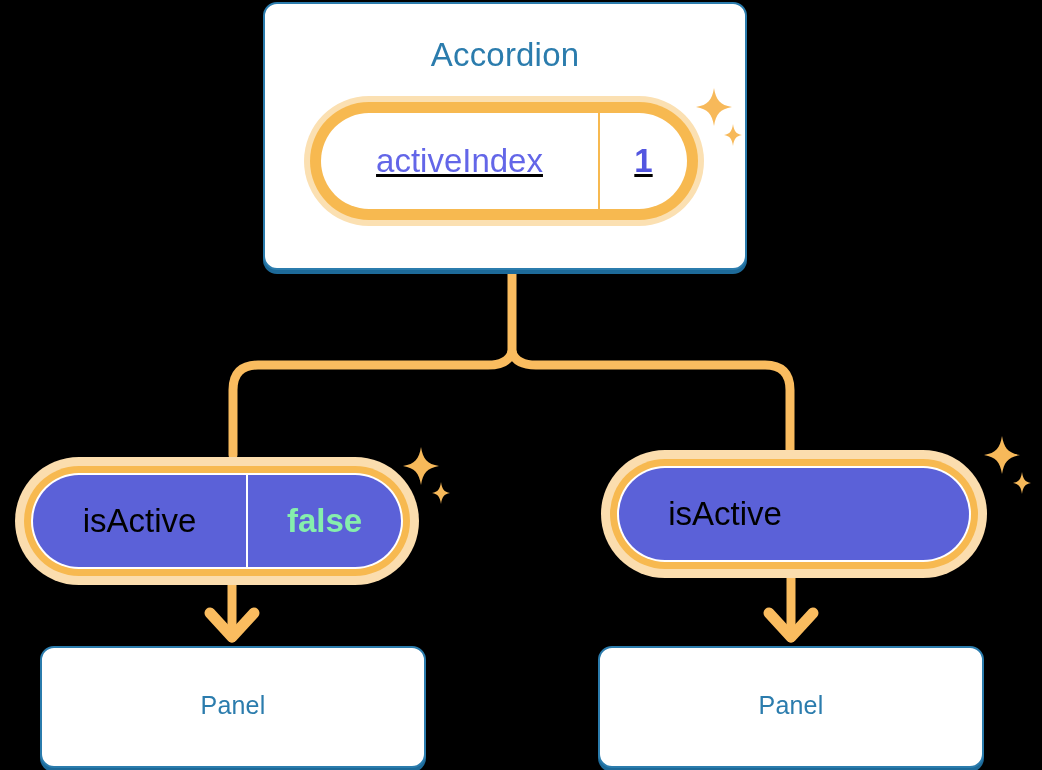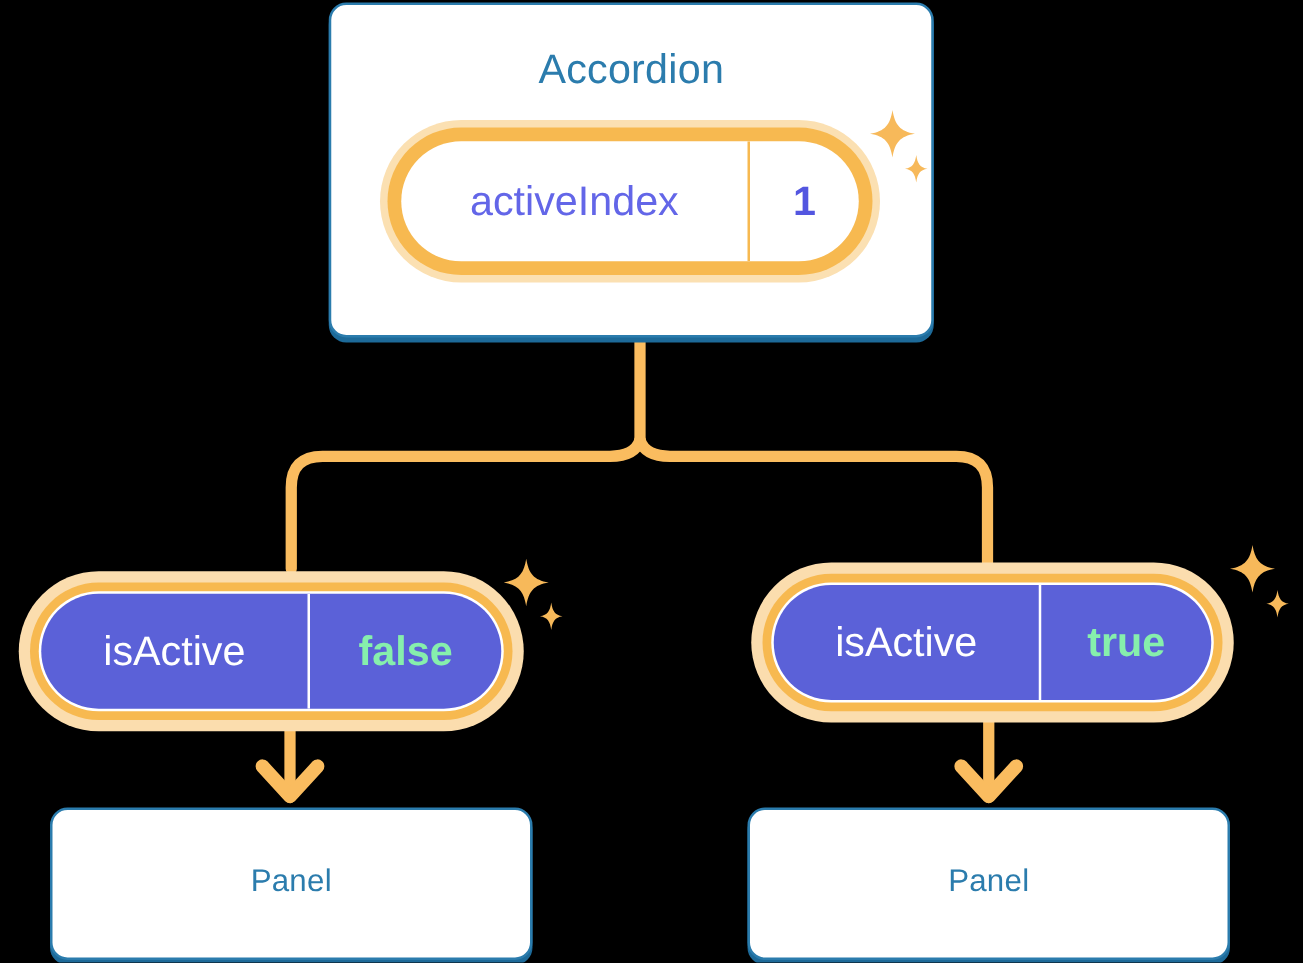--- a/index.html
+++ b/index.html
@@ -107,20 +107,21 @@
     background: #f7b950;
   }
   #pill-activeindex .body {
     position: absolute;
     left: 11px; top: 11px; right: 11px; bottom: 11px;
     border-radius: 999px;
     background: #ffffff;
     display: flex;
     align-items: stretch;
     overflow: hidden;
+    text-decoration: underline;
   }
   #pill-activeindex .pill-key {
     flex: 0 0 277px;
     color: #6366e8;
     font-size: 33px;
     border-right: 2px solid #f7b950;
   }
   #pill-activeindex .pill-val {
     flex: 1 1 auto;
     color: #5356e0;
@@ -150,21 +151,21 @@
   .pill-solid .body {
     position: absolute;
     left: 0; top: 0; right: 0; bottom: 0;
     border-radius: 999px;
     background: #5b61d8;
     display: flex;
     align-items: stretch;
     overflow: hidden;
   }
   .pill-solid .pill-key {
-    color: #ffffff;
+    color: #000000;
     font-size: 33px;
     text-align: right;
   }
   .pill-solid .pill-val {
     color: #86efac;
     font-size: 33px;
     font-weight: bold;
     border-left: 2px solid #ffffff;
   }
 
@@ -247,21 +248,20 @@
   <div class="card" id="node-panel-left">
     <div class="card-title">Panel</div>
   </div>
 
   <div class="pill pill-solid" id="pill-isactive-right">
     <div class="halo"></div>
     <div class="ring"></div>
     <div class="gap"></div>
     <div class="body">
       <div class="pill-key">isActive</div>
-      <div class="pill-val">true</div>
     </div>
   </div>
 
   <svg class="sparkle" style="left:980px; top:434px;" width="56" height="62" viewBox="0 0 56 62">
     <path d="M22 2 C24 14 28 19 40 21 C28 23 24 28 22 40 C20 28 16 23 4 21 C16 19 20 14 22 2 Z" fill="#f7b95a"></path>
     <path d="M42 38 C43 45 45 48 51 49 C45 50 43 53 42 60 C41 53 39 50 33 49 C39 48 41 45 42 38 Z" fill="#f7b95a"></path>
   </svg>
 
   <div class="card" id="node-panel-right">
     <div class="card-title">Panel</div>

